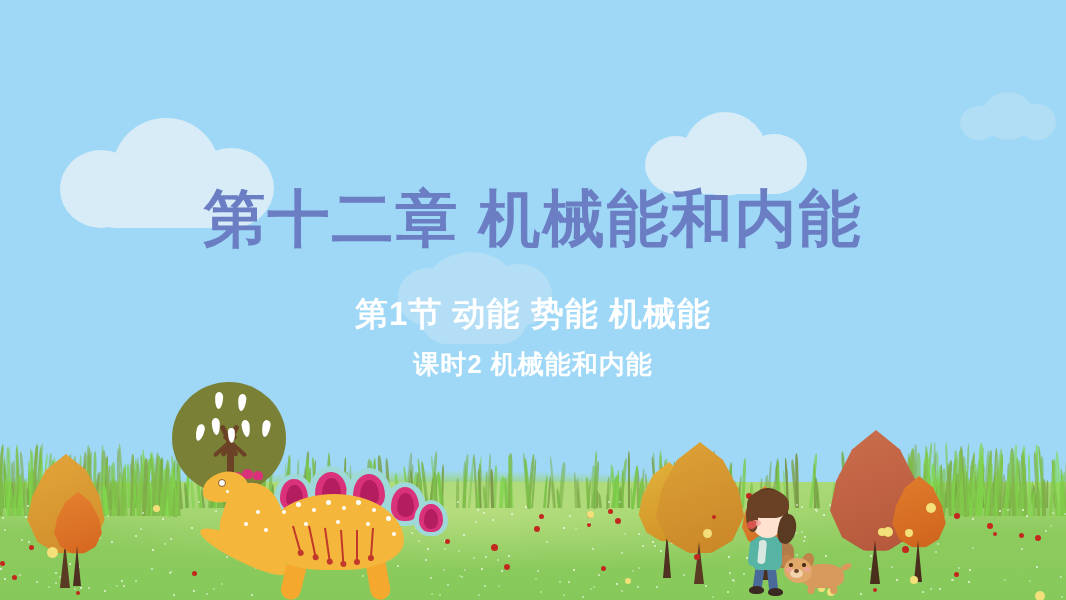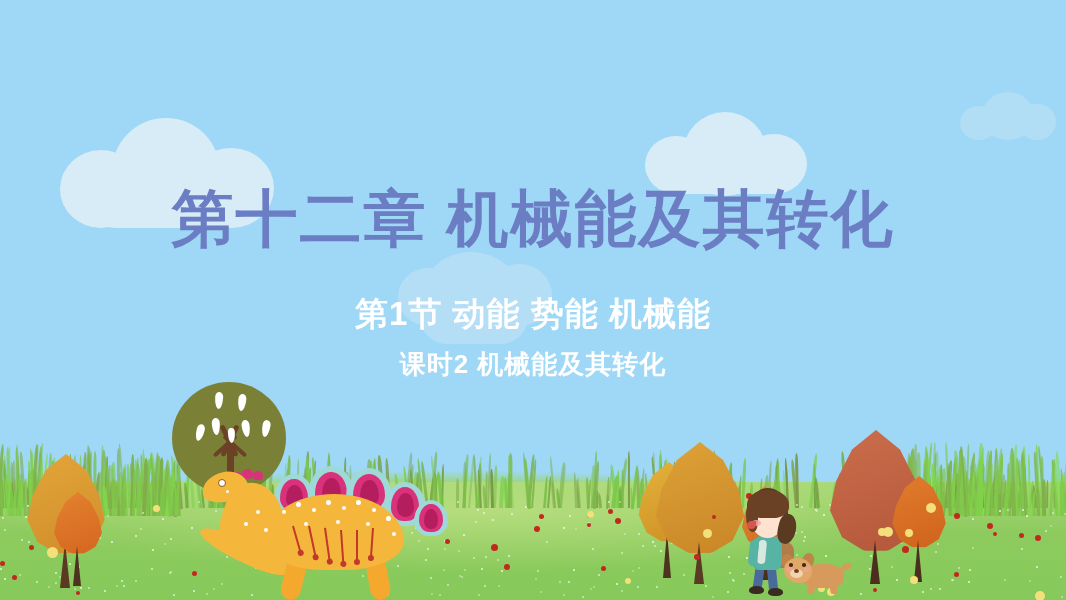--- a/index.html
+++ b/index.html
@@ -177,23 +177,23 @@
       <i></i>
       <i></i>
   </div>
   <div class="cloud cloud4 soft">
     <i></i>
       <i></i>
       <i></i>
   </div>
 
   <div class="titles">
-    <div class="main-title">第十二章  机械能及其转化</div>
+    <div class="main-title">第十二章  机械能和内能</div>
     <div class="sub-title">第1节  动能 势能 机械能</div>
-    <div class="sub-title2">课时2 机械能及其转化</div>
+    <div class="sub-title2">课时2 机械能和内能</div>
   </div>
 
   <div class="ground-hill"></div>
   <div class="ground"></div>
   <div class="grass-band" id="grassBand">
       <span class="blade" style="left:0.0px;width:3.6px;height:45.2px;transform:rotate(-4.2deg);background:rgb(120,208,70);opacity:0.83"></span>
       <span class="blade" style="left:690.9px;width:2.9px;height:49.1px;transform:rotate(3.7deg);background:rgb(120,158,70);opacity:0.70"></span>
       <span class="blade" style="left:627.9px;width:2.3px;height:57.1px;transform:rotate(-0.1deg);background:rgb(120,154,70);opacity:0.94"></span>
       <span class="blade" style="left:909.5px;width:3.0px;height:30.5px;transform:rotate(5.6deg);background:rgb(120,209,70);opacity:0.60"></span>
       <span class="blade" style="left:142.3px;width:1.9px;height:33.1px;transform:rotate(-4.1deg);background:rgb(120,188,70);opacity:0.82"></span>

